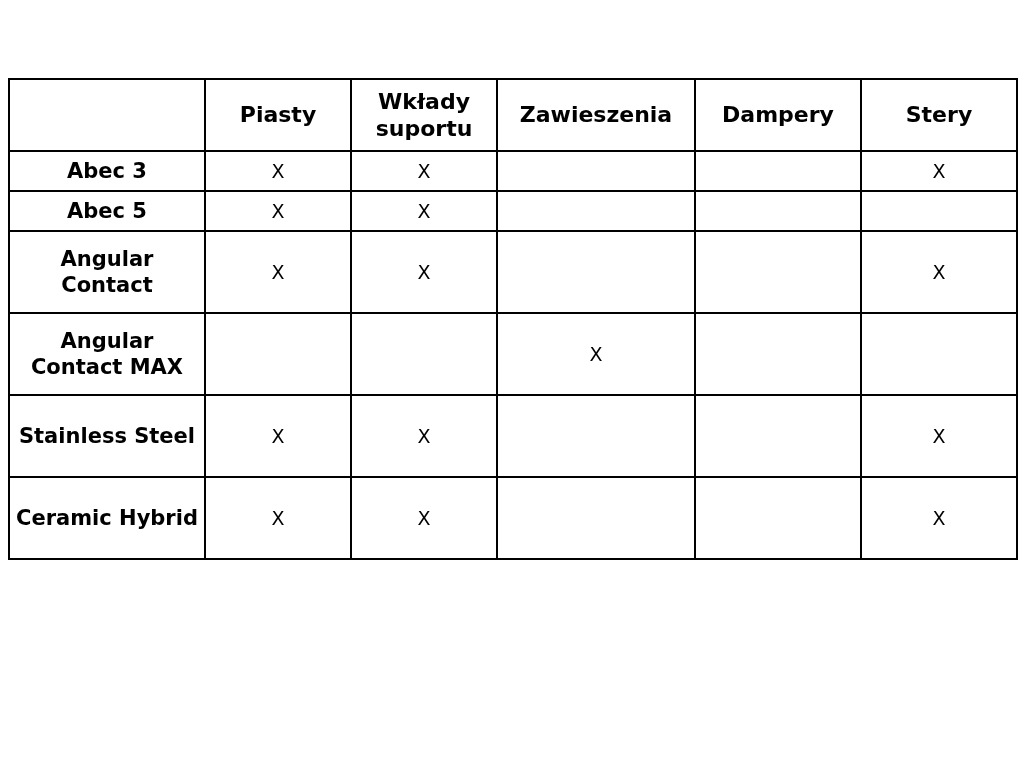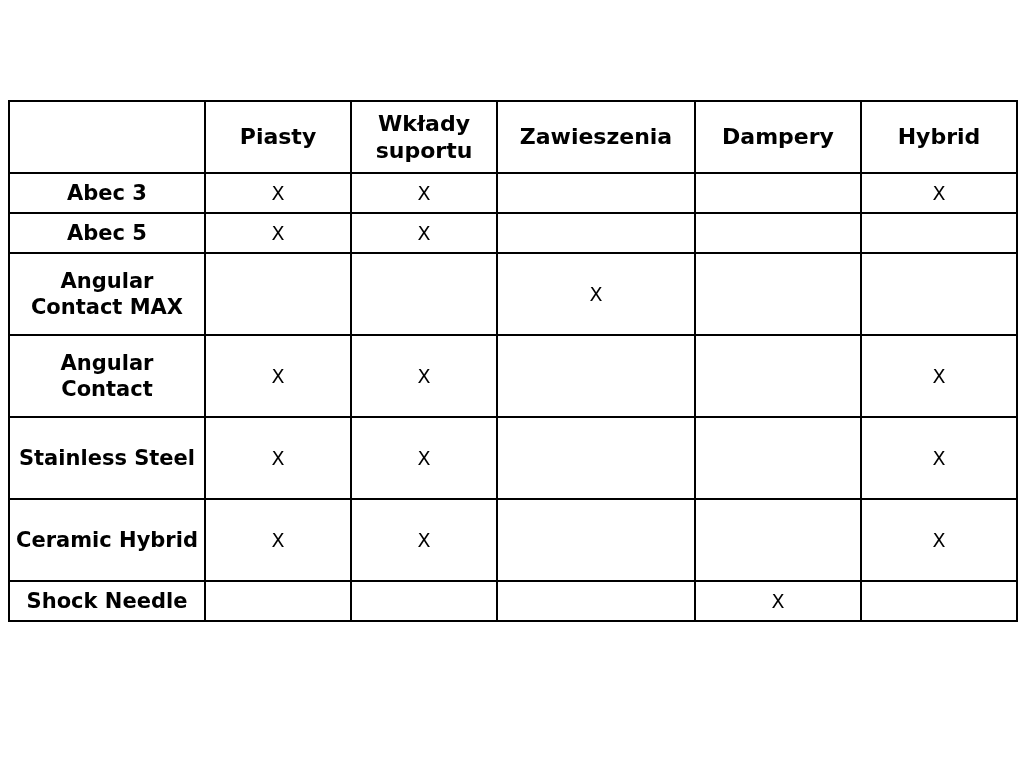--- a/index.html
+++ b/index.html
@@ -16,21 +16,21 @@
   }
   .page {
     position: relative;
     width: 1024px;
     height: 768px;
     background: #ffffff;
   }
   .table-wrap {
     position: absolute;
     left: 8px;
-    top: 100px;
+    top: 78px;
     width: 924px;
   }
   table.matrix {
     border-collapse: collapse;
     width: 1008px;
     table-layout: fixed;
   }
   table.matrix th,
   table.matrix td {
     border: 2px solid #000000;
@@ -91,76 +91,68 @@
           <col class="c4">
           <col class="c5">
       </colgroup>
       <thead>
         <tr>
           <th class="corner"></th>
           <th>Piasty</th>
           <th>Wkłady suportu</th>
           <th>Zawieszenia</th>
           <th>Dampery</th>
-          <th>Hybrid</th>
+          <th>Stery</th>
         </tr>
       </thead>
       <tbody>
         <tr>
           <th class="rowhead">Abec 3</th>
           <td class="cell"><span class="mark">X</span></td>
           <td class="cell"><span class="mark">X</span></td>
           <td class="cell"><span class="mark"></span></td>
           <td class="cell"><span class="mark"></span></td>
           <td class="cell"><span class="mark">X</span></td>
         </tr>
         <tr>
           <th class="rowhead">Abec 5</th>
           <td class="cell"><span class="mark">X</span></td>
           <td class="cell"><span class="mark">X</span></td>
           <td class="cell"><span class="mark"></span></td>
           <td class="cell"><span class="mark"></span></td>
           <td class="cell"><span class="mark"></span></td>
         </tr>
         <tr class="tall">
+          <th class="rowhead">Angular Contact</th>
+          <td class="cell"><span class="mark">X</span></td>
+          <td class="cell"><span class="mark">X</span></td>
+          <td class="cell"><span class="mark"></span></td>
+          <td class="cell"><span class="mark"></span></td>
+          <td class="cell"><span class="mark">X</span></td>
+        </tr>
+        <tr class="tall">
           <th class="rowhead">Angular Contact MAX</th>
           <td class="cell"><span class="mark"></span></td>
           <td class="cell"><span class="mark"></span></td>
           <td class="cell"><span class="mark">X</span></td>
           <td class="cell"><span class="mark"></span></td>
           <td class="cell"><span class="mark"></span></td>
-        </tr>
-        <tr class="tall">
-          <th class="rowhead">Angular Contact</th>
-          <td class="cell"><span class="mark">X</span></td>
-          <td class="cell"><span class="mark">X</span></td>
-          <td class="cell"><span class="mark"></span></td>
-          <td class="cell"><span class="mark"></span></td>
-          <td class="cell"><span class="mark">X</span></td>
         </tr>
         <tr class="tall">
           <th class="rowhead">Stainless Steel</th>
           <td class="cell"><span class="mark">X</span></td>
           <td class="cell"><span class="mark">X</span></td>
           <td class="cell"><span class="mark"></span></td>
           <td class="cell"><span class="mark"></span></td>
           <td class="cell"><span class="mark">X</span></td>
         </tr>
         <tr class="tall">
           <th class="rowhead">Ceramic Hybrid</th>
           <td class="cell"><span class="mark">X</span></td>
           <td class="cell"><span class="mark">X</span></td>
           <td class="cell"><span class="mark"></span></td>
           <td class="cell"><span class="mark"></span></td>
           <td class="cell"><span class="mark">X</span></td>
         </tr>
-        <tr>
-          <th class="rowhead">Shock Needle</th>
-          <td class="cell"><span class="mark"></span></td>
-          <td class="cell"><span class="mark"></span></td>
-          <td class="cell"><span class="mark"></span></td>
-          <td class="cell"><span class="mark">X</span></td>
-          <td class="cell"><span class="mark"></span></td>
-        </tr>
       </tbody>
     </table>
   </div>
 </div>
 
 </body></html>

